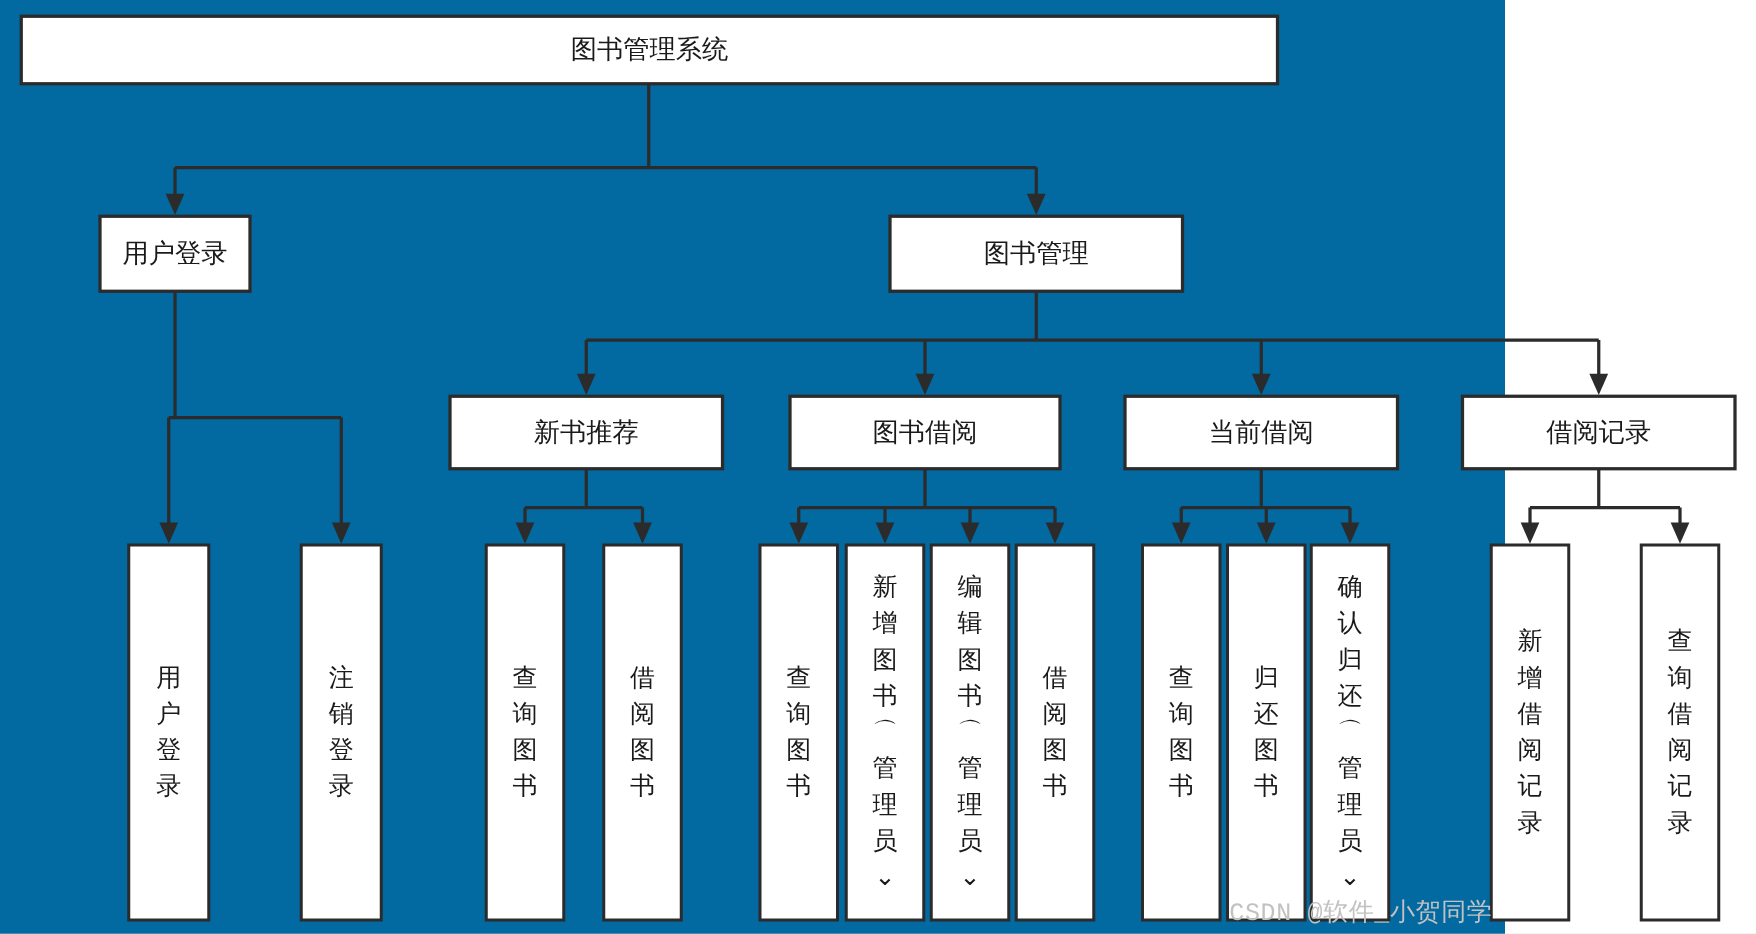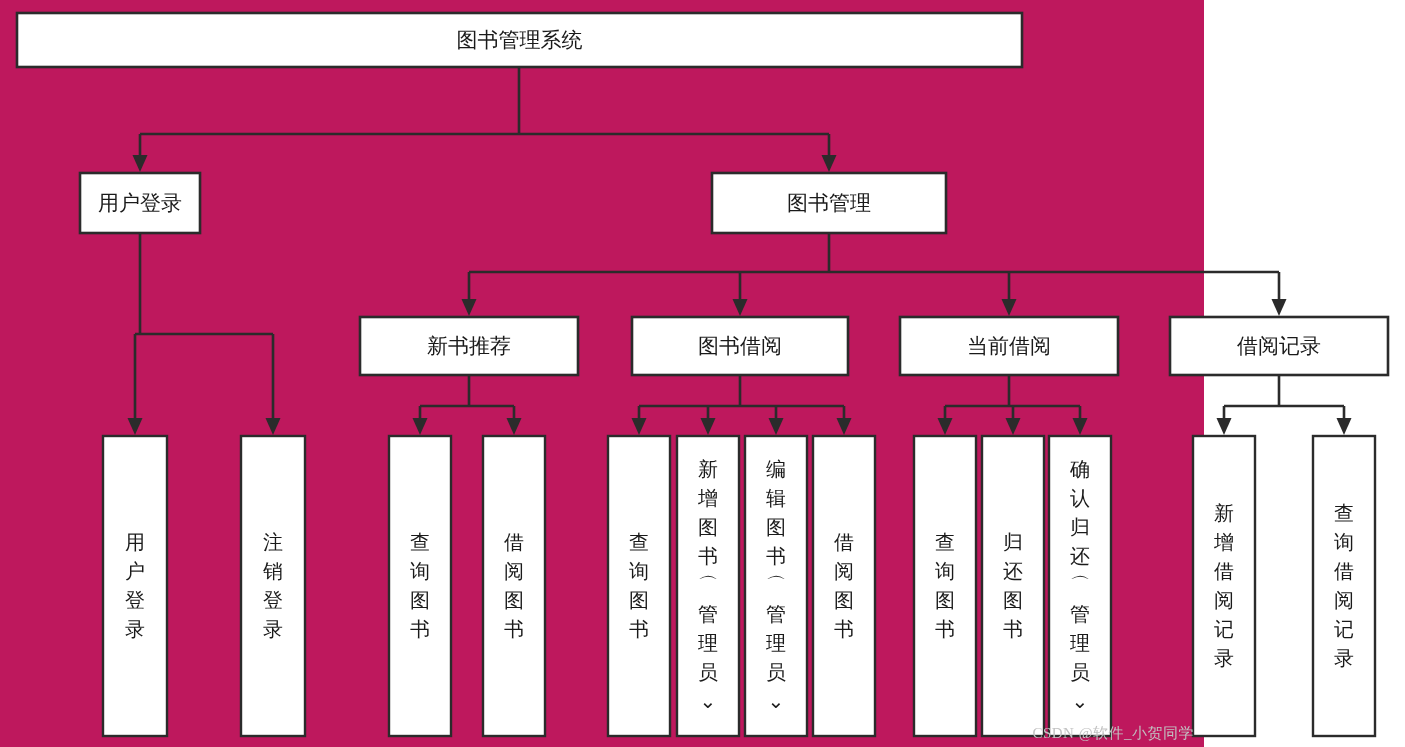--- a/index.html
+++ b/index.html
@@ -11,21 +11,21 @@
   body {
     width: 1405px;
     height: 747px;
     font-family: "Liberation Sans", "DejaVu Sans", sans-serif;
     overflow: hidden;
   }
   #diagram-root {
     position: relative;
     width: 1204px;
     height: 747px;
-    background: #be185d;
+    background: #0369a1;
   }
   svg#diagram-svg {
     position: absolute;
     left: 0;
     top: 0;
     width: 1405px;
     height: 747px;
     display: block;
   }
   .node-box {
@@ -52,22 +52,22 @@
     text-anchor: middle;
     dominant-baseline: middle;
   }
   .node-label.vertical-label {
     font-size: 20px;
   }
   .watermark {
     position: absolute;
     right: 10px;
     bottom: 4px;
-    font-family: Liberation Serif, serif;
-    font-size: 15px;
+    font-family: Liberation Mono, monospace;
+    font-size: 20px;
     color: #c2c2c2;
     letter-spacing: 0.5px;
     white-space: nowrap;
     user-select: none;
   }
 </style>
 </head>
 <body>
 
 <div id="diagram-root">

